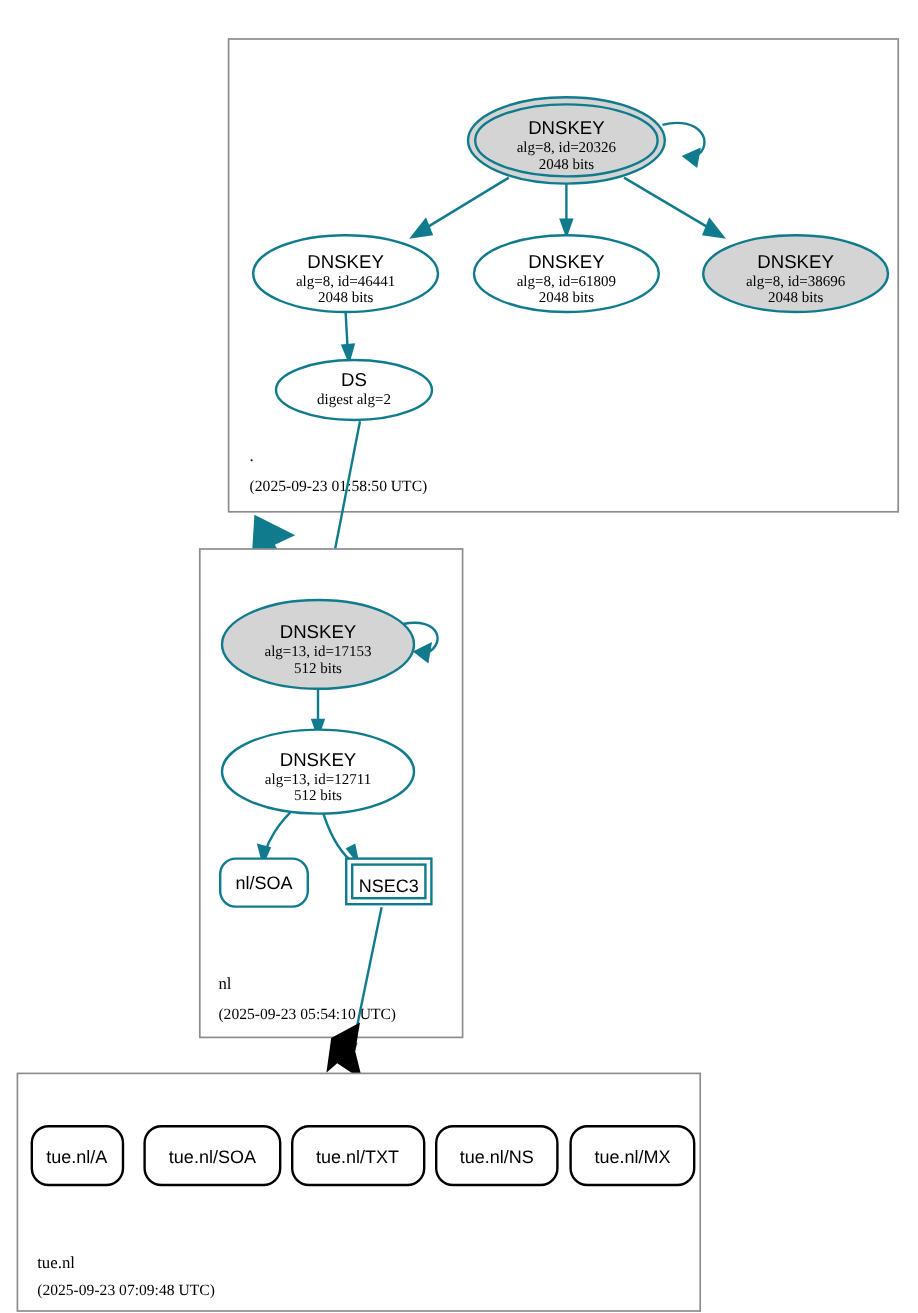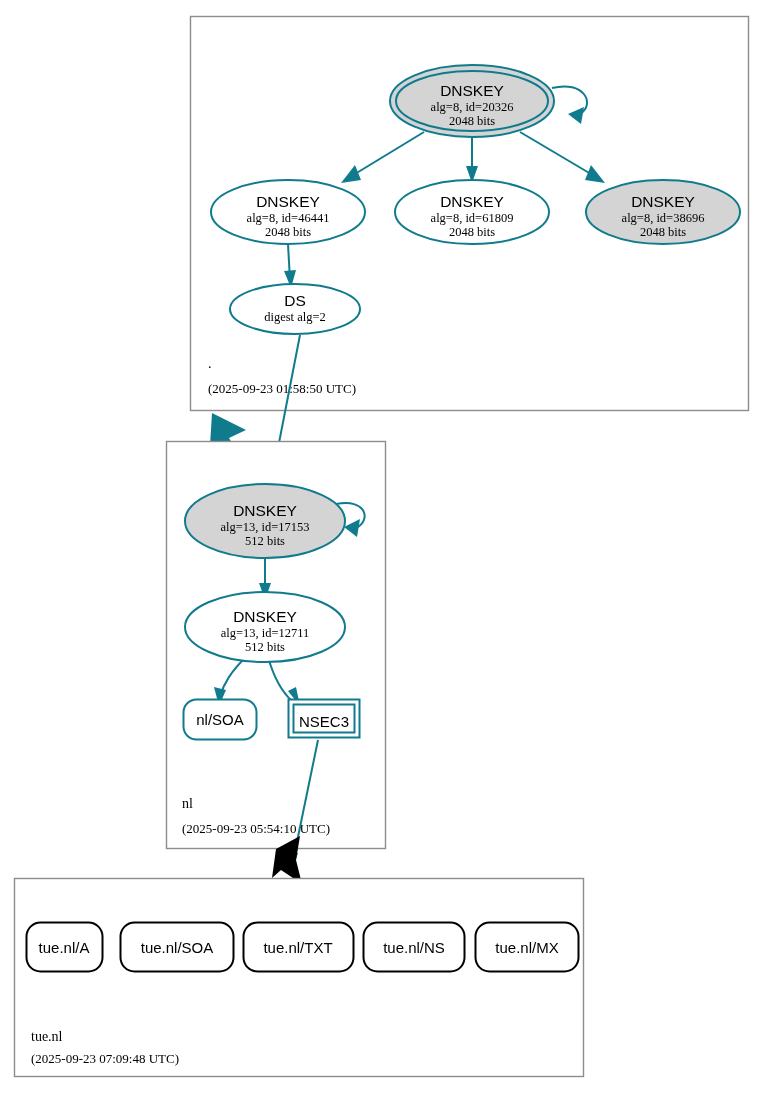--- a/index.html
+++ b/index.html
@@ -9,21 +9,21 @@
   }
   body {
     width: 765px;
     height: 1094px;
     position: relative;
     font-family: "Liberation Sans", sans-serif;
     overflow: hidden;
   }
   #stage {
     position: absolute;
-    left: 0; top: 0;
+    left: 0; top: 16px;
     width: 765px;
     height: 860px;
   }
   svg#graph {
     position: absolute;
     left: 0; top: 0;
     width: 765px;
     height: 1094px;
   }
   .zone-box {

